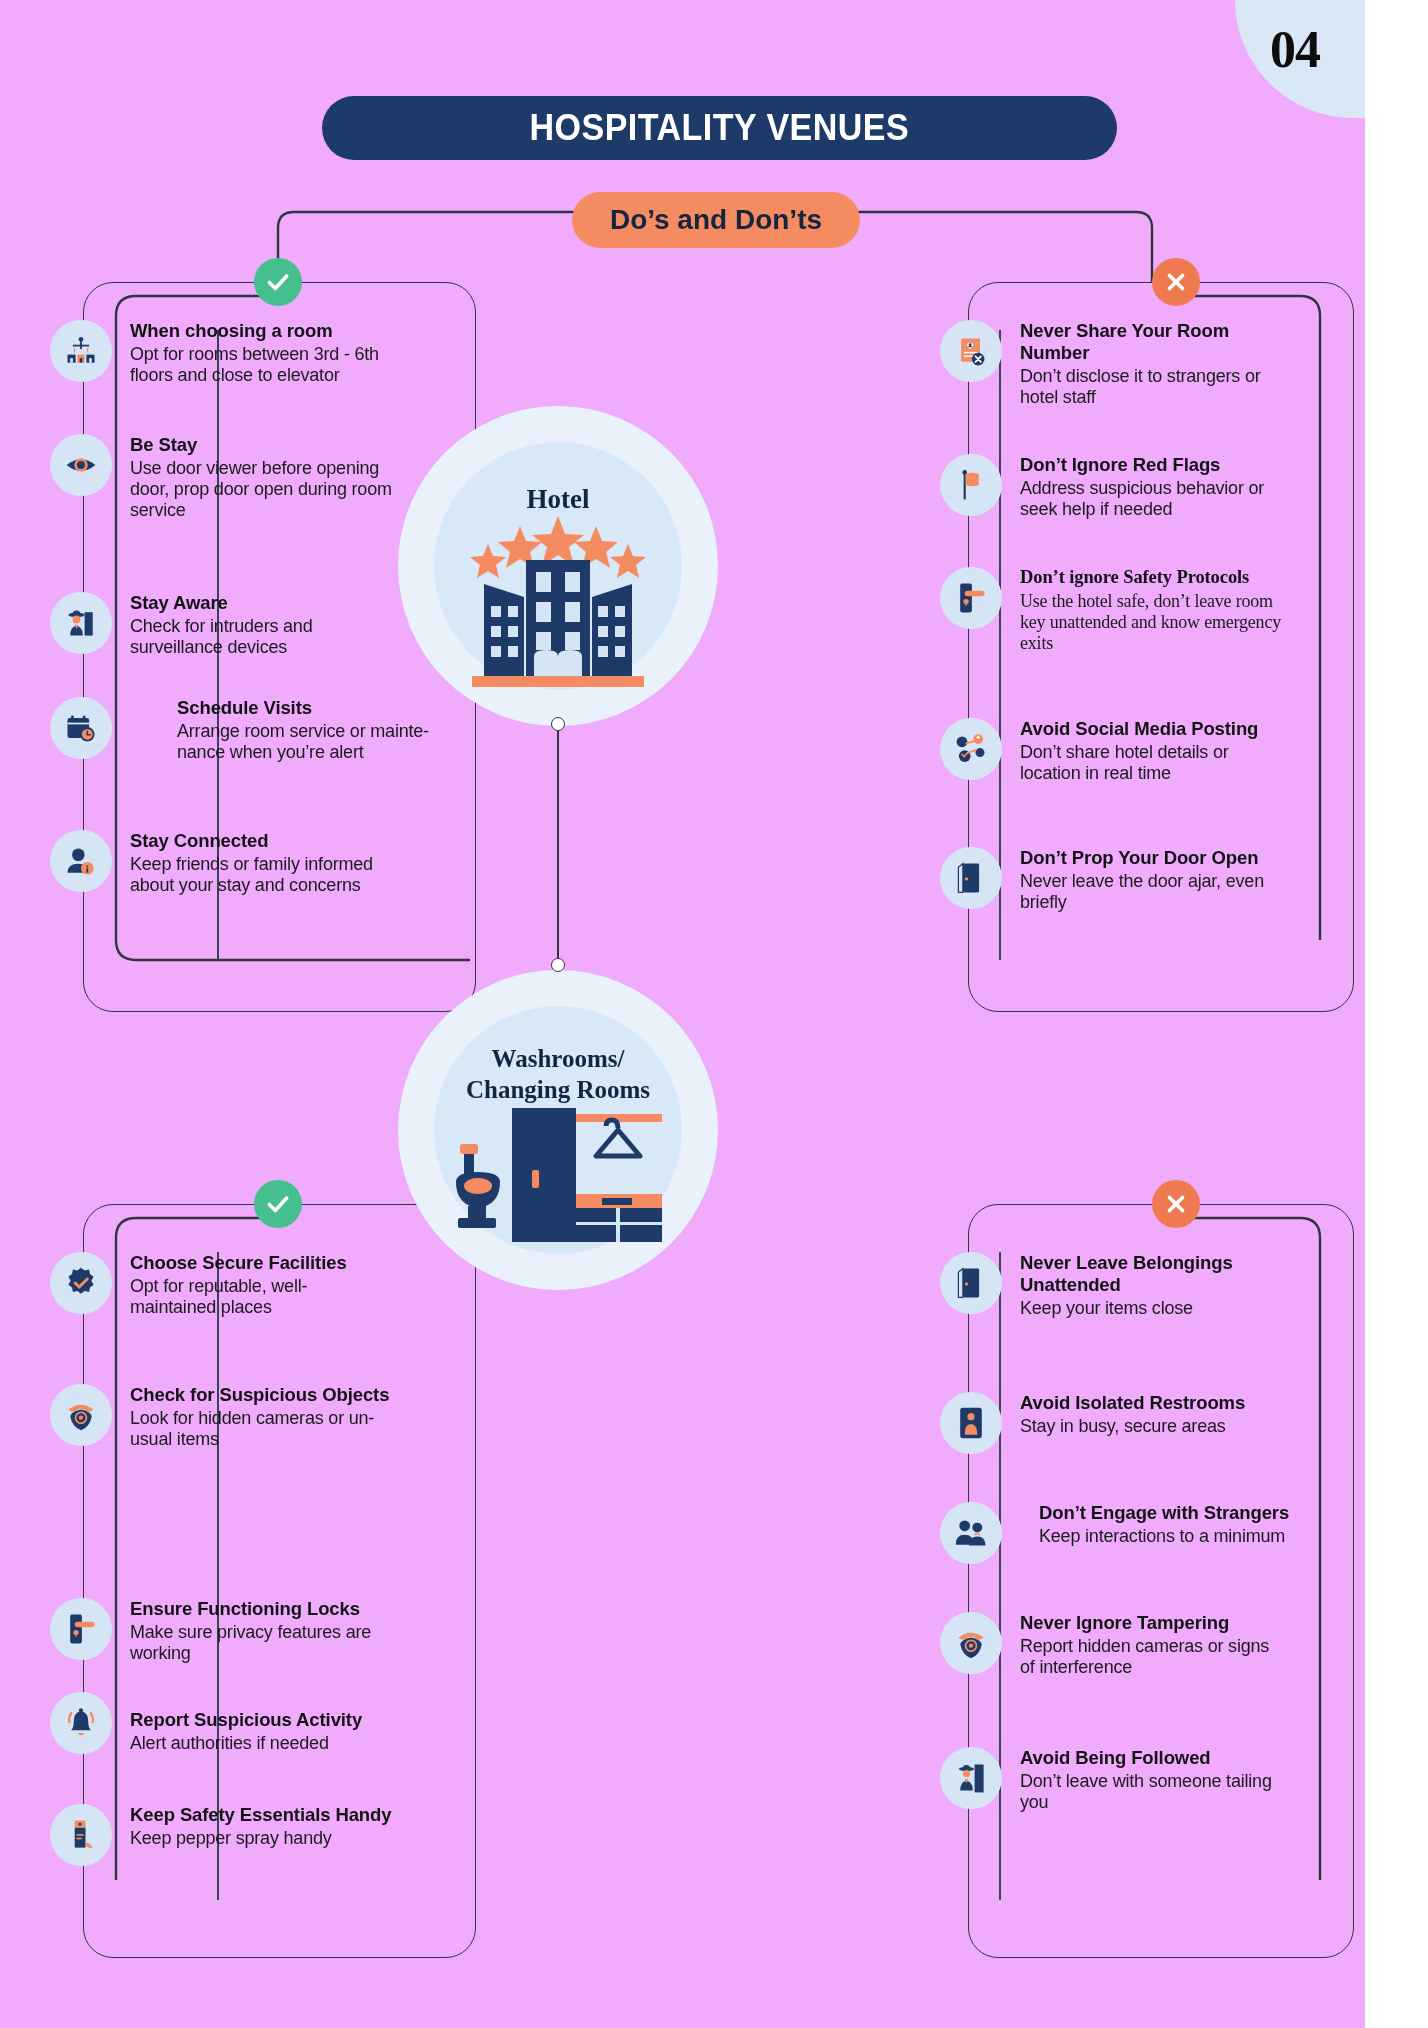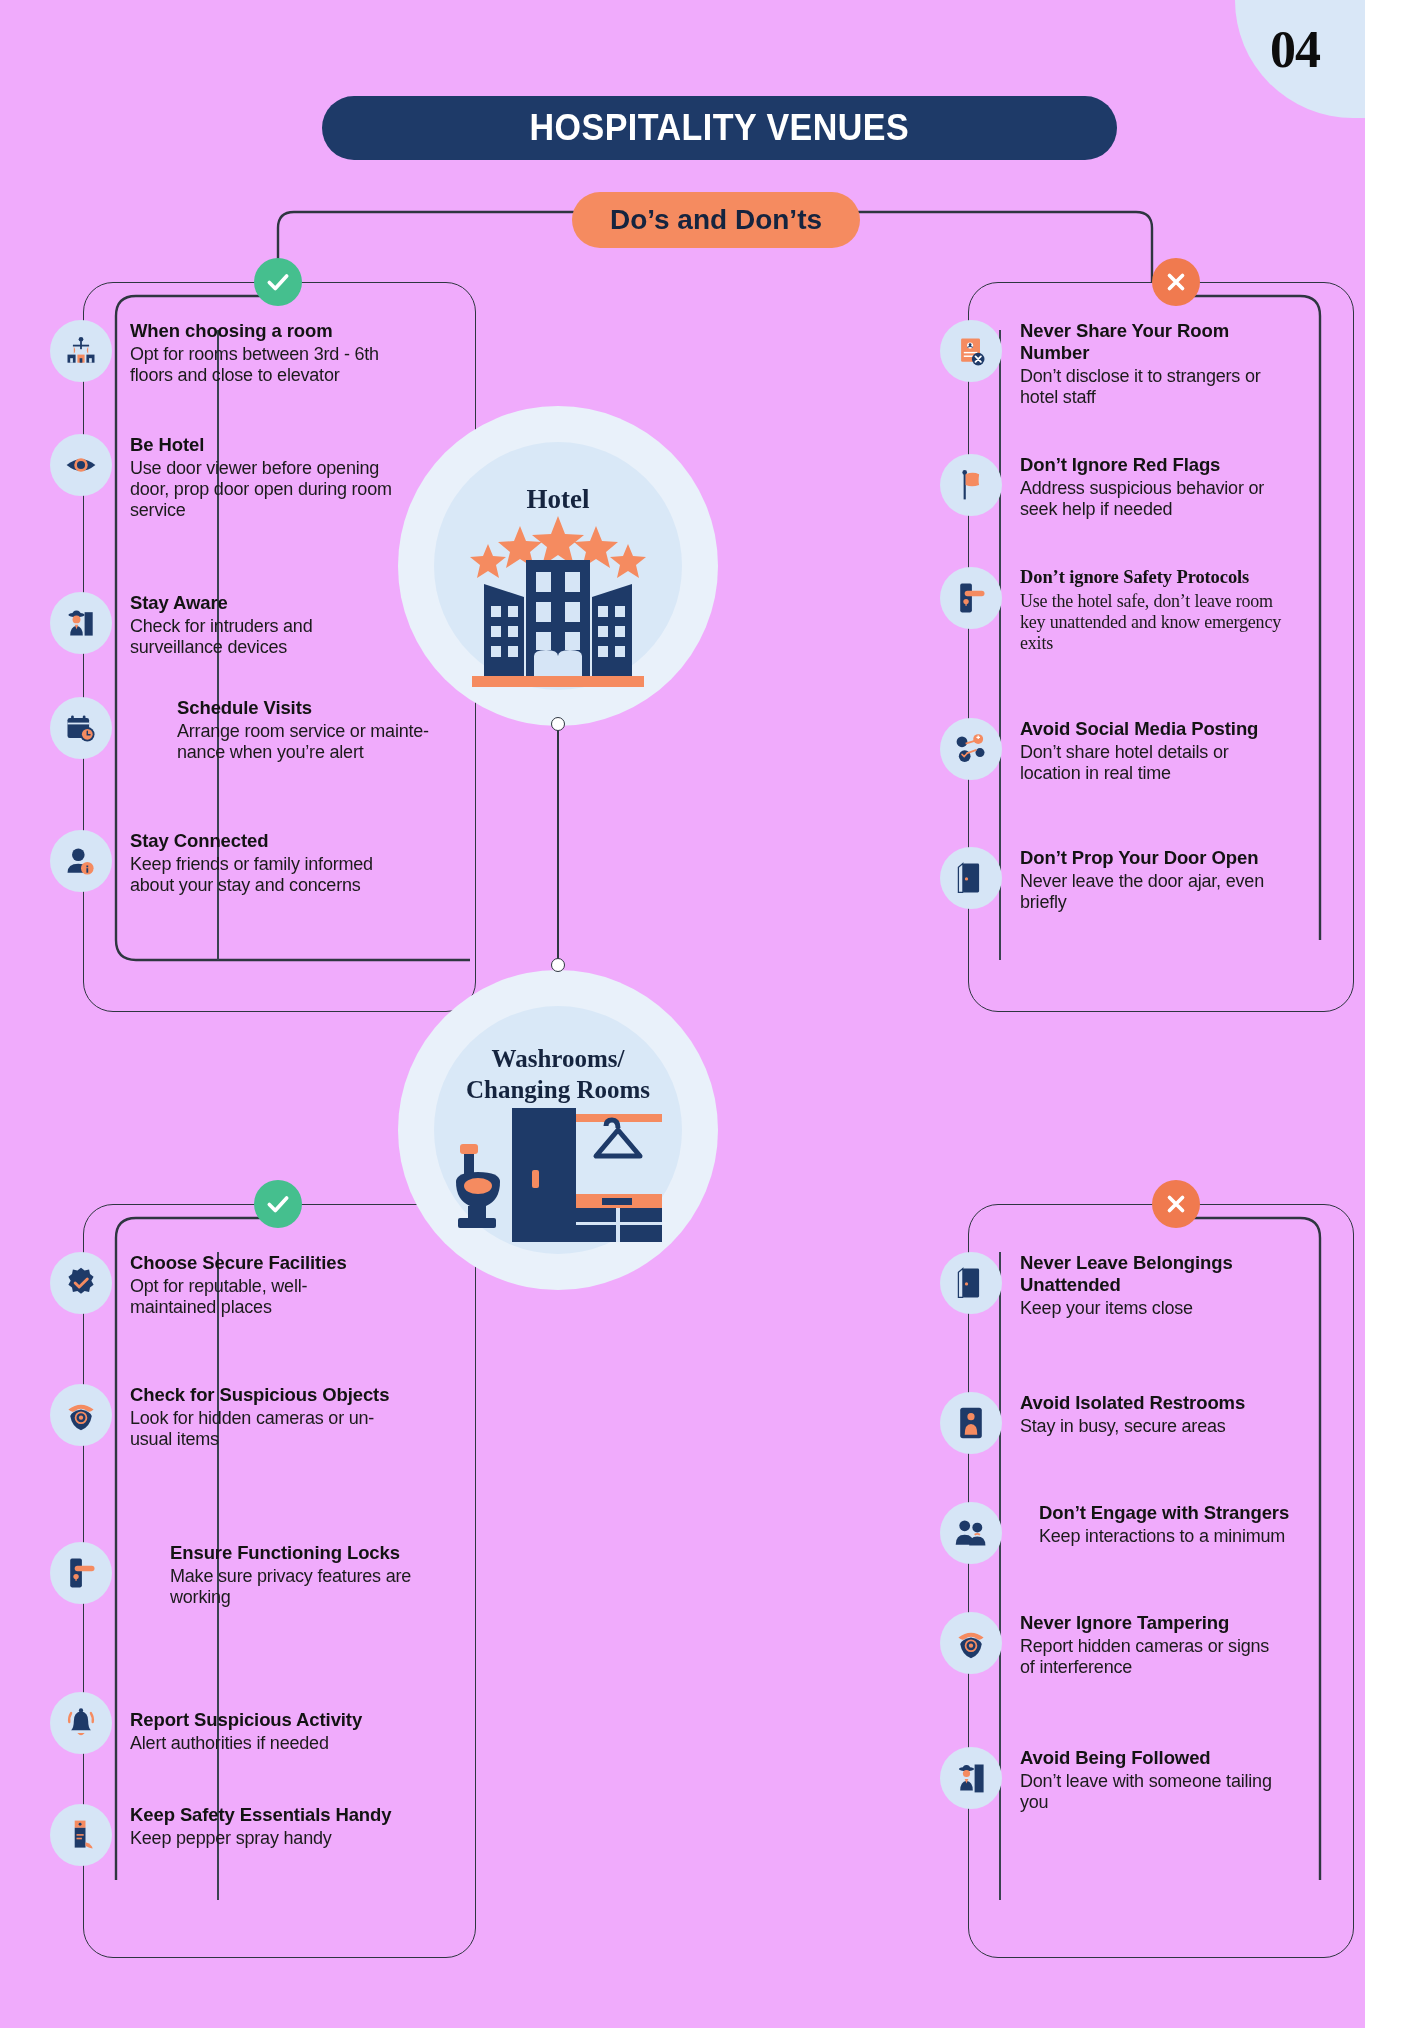--- a/index.html
+++ b/index.html
@@ -278,21 +278,21 @@
     </div>
 
     <div class="item" style="left:50px; top:432px;">
       <div class="ibadge">
         <svg viewBox="0 0 40 40">
           <path d="M4 20 Q20 7 36 20 Q20 33 4 20 Z" fill="#1e3a68"></path>
           <circle cx="20" cy="20" r="6" fill="none" stroke="#f58b60" stroke-width="3"></circle>
         </svg>
       </div>
       <div class="itext">
-        <div class="ihead">Be Hotel</div>
+        <div class="ihead">Be Stay</div>
         <div class="idesc">Use door viewer before opening door, prop door open during room service</div>
       </div>
     </div>
 
     <div class="item" style="left:50px; top:590px;">
       <div class="ibadge">
         <svg viewBox="0 0 40 40">
           <rect x="24" y="8" width="9" height="26" fill="#1e3a68"></rect>
           <ellipse cx="15" cy="11" rx="9" ry="2.4" fill="#1e3a68"></ellipse>
           <path d="M10 11 q0.5 -5 5 -5 q4.5 0 5 5 z" fill="#1e3a68"></path>
@@ -446,21 +446,21 @@
           <circle cx="20" cy="23" r="6" fill="none" stroke="#f58b60" stroke-width="2"></circle>
           <circle cx="20" cy="23" r="2.4" fill="#f58b60"></circle>
         </svg>
       </div>
       <div class="itext">
         <div class="ihead">Check for Suspicious Objects</div>
         <div class="idesc">Look for hidden cameras or un- usual items</div>
       </div>
     </div>
 
-    <div class="item" style="left:50px; top:1540px;gap:40px;">
+    <div class="item" style="left:50px; top:1596px;">
       <div class="ibadge">
         <svg viewBox="0 0 40 40">
           <rect x="8" y="4" width="13" height="32" rx="2" fill="#1e3a68"></rect>
           <rect x="13" y="12" width="22" height="6" rx="3" fill="#f58b60"></rect>
           <circle cx="14.5" cy="24" r="3" fill="#f58b60"></circle>
           <path d="M13.4 24 h2.2 l-0.6 5 h-1 z" fill="#f58b60"></path>
         </svg>
       </div>
       <div class="itext">
         <div class="ihead">Ensure Functioning Locks</div>

